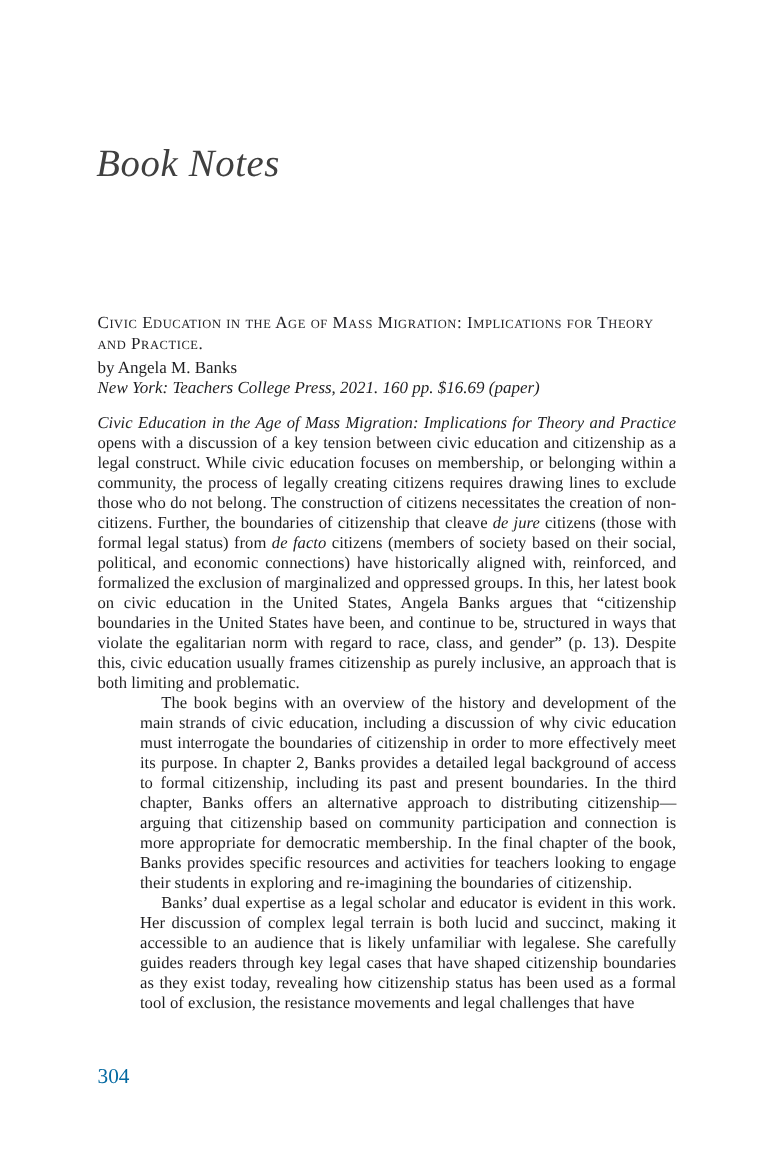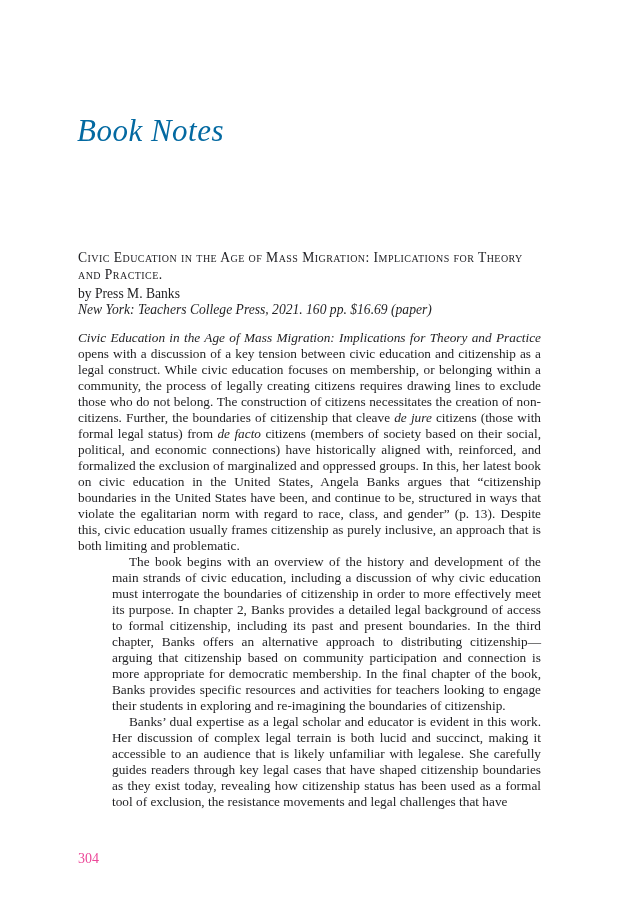--- a/index.html
+++ b/index.html
@@ -15,21 +15,21 @@
     background: #ffffff;
     overflow: hidden;
   }
   .page-title {
     position: absolute;
     top: 113px; left: 77px;
     font-size: 31px;
     font-style: italic;
     font-weight: 400;
     letter-spacing: 0.5px;
-    color: #0369a1;
+    color: #404040;
   }
   .content {
     position: absolute;
     top: 249px; left: 78px;
     width: 463px;
   }
   .book-heading {
     font-size: 13.6px;
     font-weight: 400;
     font-variant: small-caps;
@@ -52,34 +52,34 @@
     font-size: 13.3px;
     line-height: 16px;
     text-align: justify;
     color: #1e1e20;
   }
   .review-paragraph.indented { text-indent: 17px; margin-left: 34px; }
   .italic { font-style: italic; }
   .page-number {
     position: absolute;
     top: 851px; left: 78px;
-    font-size: 14px;
-    color: #ec4899;
+    font-size: 17px;
+    color: #0369a1;
   }
 </style>
 </head>
 <body>
 
 <div class="page">
 
   <h1 class="page-title">Book Notes</h1>
 
   <section class="content">
     <h2 class="book-heading">Civic Education in the Age of Mass Migration: Implications for Theory and Practice.</h2>
-    <p class="book-byline">by Press M. Banks</p>
+    <p class="book-byline">by Angela M. Banks</p>
     <p class="book-imprint">New York: Teachers College Press, 2021. 160 pp. $16.69 (paper)</p>
 
     <div class="book-review">
         <p class="review-paragraph"><span class="italic">Civic Education in the Age of Mass Migration: Implications for Theory and Practice</span><span> opens with a discussion of a key tension between civic education and citizenship as a legal construct. While civic education focuses on membership, or belonging within a community, the process of legally creating citizens requires drawing lines to exclude those who do not belong. The construction of citizens necessitates the creation of non-citizens. Further, the boundaries of citizenship that cleave </span><span class="italic">de jure</span><span> citizens (those with formal legal status) from </span><span class="italic">de facto</span><span> citizens (members of society based on their social, political, and economic connections) have historically aligned with, reinforced, and formalized the exclusion of marginalized and oppressed groups. In this, her latest book on civic education in the United States, Angela Banks argues that “citizenship boundaries in the United States have been, and continue to be, structured in ways that violate the egalitarian norm with regard to race, class, and gender” (p. 13). Despite this, civic education usually frames citizenship as purely inclusive, an approach that is both limiting and problematic.</span></p>
         <p class="review-paragraph indented"><span>The book begins with an overview of the history and development of the main strands of civic education, including a discussion of why civic education must interrogate the boundaries of citizenship in order to more effectively meet its purpose. In chapter 2, Banks provides a detailed legal background of access to formal citizenship, including its past and present boundaries. In the third chapter, Banks offers an alternative approach to distributing citizenship— arguing that citizenship based on community participation and connection is more appropriate for democratic membership. In the final chapter of the book, Banks provides specific resources and activities for teachers looking to engage their students in exploring and re-imagining the boundaries of citizenship.</span></p>
         <p class="review-paragraph indented"><span>Banks’ dual expertise as a legal scholar and educator is evident in this work. Her discussion of complex legal terrain is both lucid and succinct, making it accessible to an audience that is likely unfamiliar with legalese. She carefully guides readers through key legal cases that have shaped citizenship boundaries as they exist today, revealing how citizenship status has been used as a formal tool of exclusion, the resistance movements and legal challenges that have</span></p>
       </div>
   </section>
 
   <span class="page-number">304</span>

